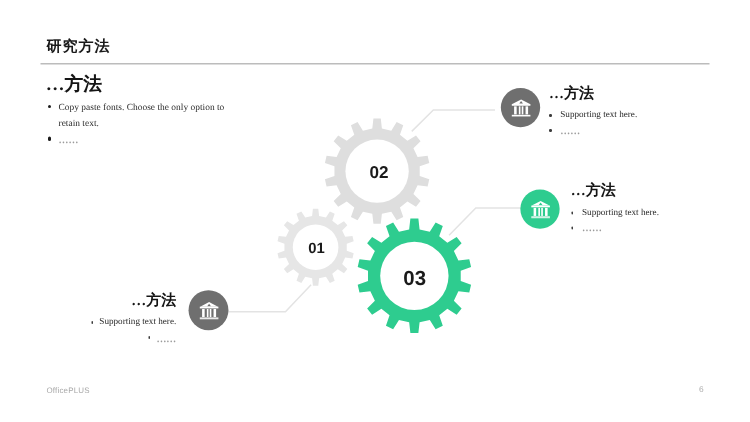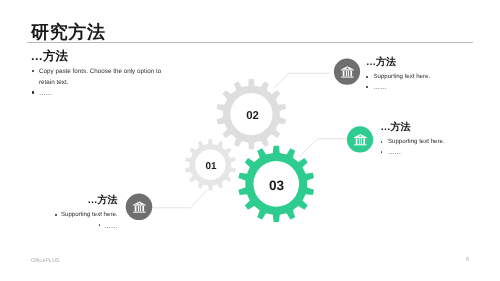--- a/index.html
+++ b/index.html
@@ -1,25 +1,25 @@
 <!DOCTYPE html>
 <html><head>
 <meta charset="utf-8">
 <style>
   html,body{margin:0;padding:0;}
   body{width:500px;height:281px;background:#fff;overflow:hidden;
        font-family:"Liberation Sans",sans-serif;
        -webkit-font-smoothing:antialiased;text-rendering:geometricPrecision;}
   .slide{position:relative;width:500px;height:281px;background:#fff;overflow:hidden;}
 
-  .title{transform:translateZ(0);position:absolute;left:31px;top:25px;font-size:18px;font-weight:bold;color:#1a1a1a;
+  .title{transform:translateZ(0);position:absolute;left:31px;top:25px;font-size:10px;font-weight:bold;color:#1a1a1a;
          line-height:14px;letter-spacing:0.65px;}
   .rule{position:absolute;left:27px;top:42px;width:446px;height:1px;background:#bcbcbc;}
 
-  .blk{position:absolute;transform:translateZ(0);}
+  .blk{position:absolute;transform:translateZ(0);font-family:Liberation Serif, serif;}
   .blk .h{font-size:10px;font-weight:bold;color:#151515;line-height:10px;white-space:nowrap;}
   .blk.big .h{font-size:12.5px;line-height:12.5px;}
   .blk ul{list-style:none;margin:0;padding:0;}
   .blk li{font-size:6.1px;color:#2b2b2b;line-height:10.2px;position:relative;white-space:nowrap;}
   .blk.big li{line-height:10.6px;font-size:6.3px;}
   .blk li .bul{position:absolute;left:0;top:4.2px;width:1.6px;height:1.6px;border-radius:50%;
                background:#3d3d3d;font-size:0;line-height:0;}
   .blk.big li .bul{left:1.4px;top:3.3px;width:2.1px;height:2.1px;background:#1c1c1c;}
   .blk li .tx{display:inline-block;}
   .blk li.dim .tx{color:#9b9b9b;font-weight:bold;font-size:6.6px;position:relative;top:1.2px;}

